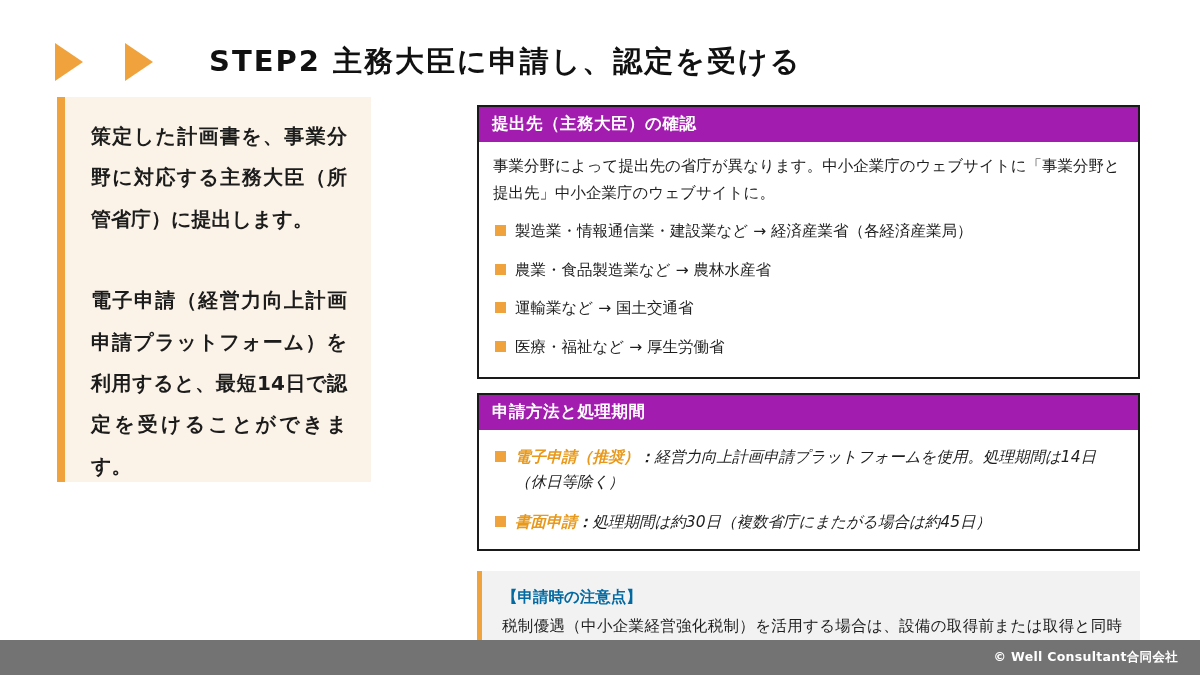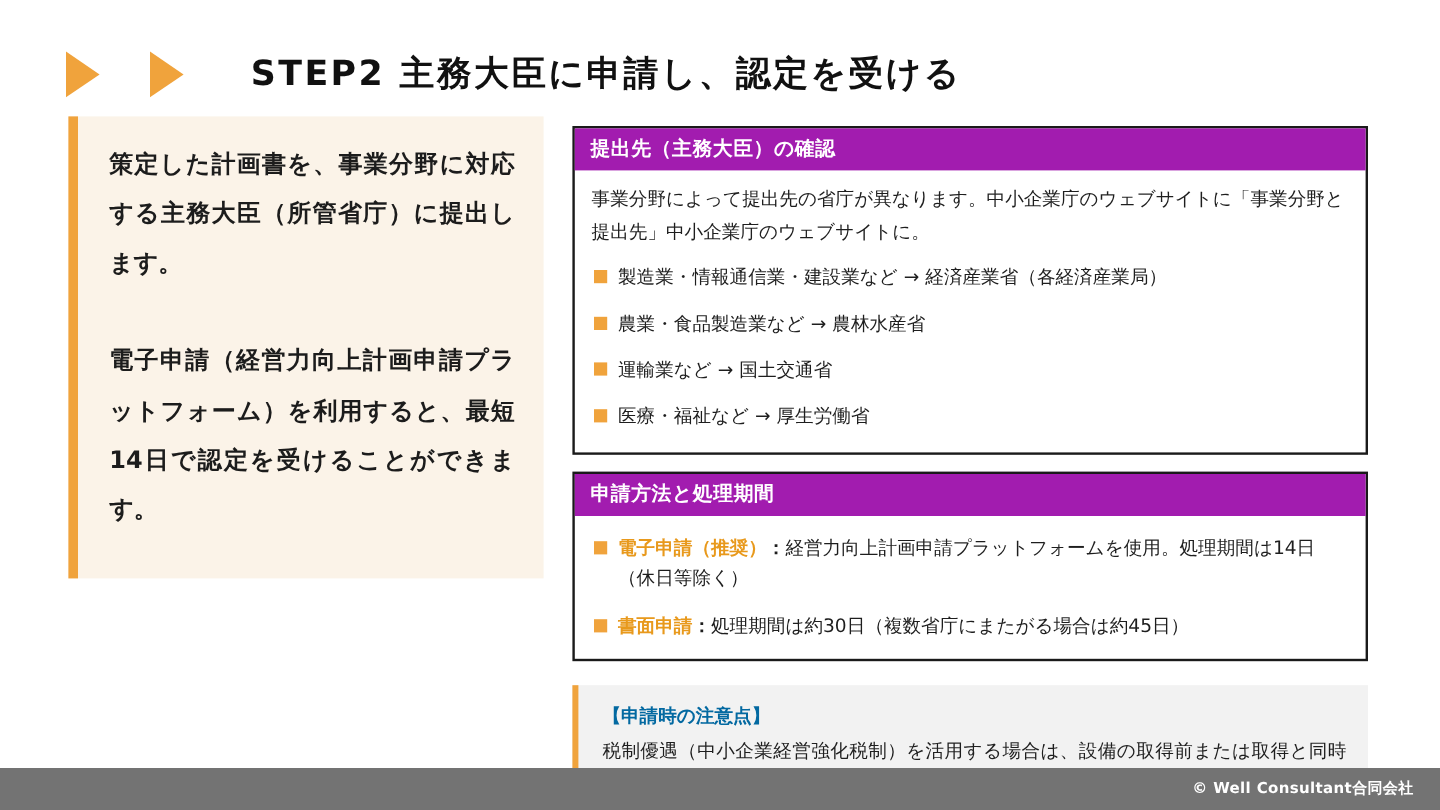--- a/index.html
+++ b/index.html
@@ -37,21 +37,21 @@
     letter-spacing: 2px;
     color: #111111;
     white-space: nowrap;
   }
 
   
   .left-box {
     position: absolute;
     left: 57px;
     top: 97px;
-    width: 396px;
+    width: 314px;
     height: 385px;
     background: #FBF3E8;
     border-left: 8px solid #F0A33C;
     padding: 19px 24px 0 26px;
   }
   .left-box p {
     font-size: 20px;
     font-weight: 700;
     line-height: 2.07;
     color: #1c1c1c;
@@ -102,21 +102,21 @@
     line-height: 1.65;
     color: #1e1e1e;
   }
   .bullet-label { color: #E8991C; font-weight: 700; }
   .bullet-sep { font-weight: 700; }
 
   .card-dest { margin-bottom: 14px; }
   .card-dest .card-body { padding-bottom: 16px; }
   .card-method .bullet-row:first-child { margin-top: 2px; }
   .card-method .bullet-row + .bullet-row { margin-top: 14px; }
-  .card-method .card-body { padding-top: 13px; padding-bottom: 14px; }
+  .card-method .card-body { padding-top: 13px; padding-bottom: 14px; font-style: italic; }
 
   
   .note-box {
     margin-top: 20px;
     background: #F2F2F2;
     border-left: 5px solid #F0A33C;
     padding: 13px 18px 14px 20px;
   }
   .note-title {
     font-size: 15.5px;

